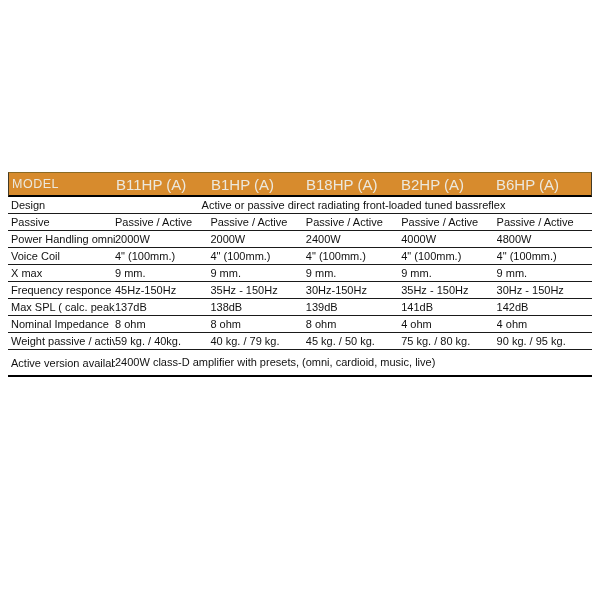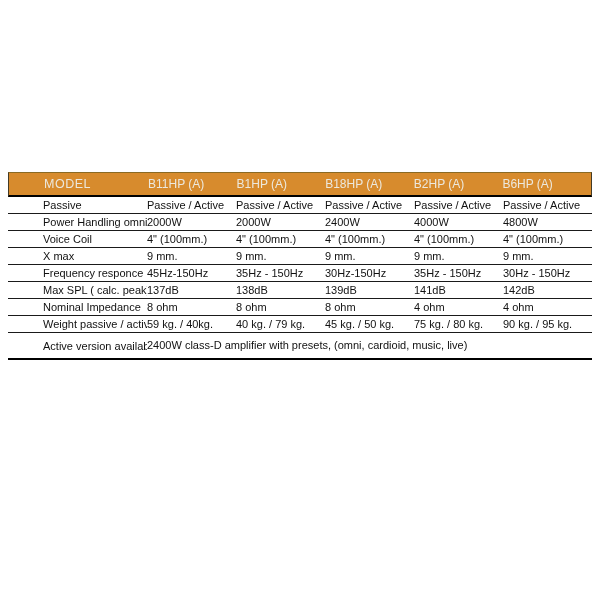--- a/index.html
+++ b/index.html
@@ -21,37 +21,36 @@
   }
   .row {
     display: grid;
     grid-template-columns: 107px repeat(5, 1fr);
     align-items: center;
     height: 16px;
     box-sizing: content-box;
     border-bottom: 1px solid #1a1a1a;
     font-size: 11px;
     white-space: nowrap;
-    padding-left: 32px;
   }
   .row.header-row {
     height: 22px;
     background: #d78b2d;
     border-top: 1px solid #8a6a24;
     border-left: 1px solid #433a26;
     border-right: 1px solid #433a26;
     border-bottom: 2px solid #000000;
     color: #ece8dd;
   }
   .row.header-row .cell.label {
     font-size: 12.5px;
     letter-spacing: 0.5px;
   }
   .row.header-row .cell {
-    font-size: 12px;
+    font-size: 15px;
   }
   .row.active-row {
     height: 25px;
     border-bottom: none; 
     align-items: center;
   }
   .cell {
     overflow: hidden;
   }
   .cell.label {
@@ -74,20 +73,24 @@
 
   <div class="row header-row">
     <div class="cell label">MODEL</div>
     <div class="cell">B11HP (A)</div>
     <div class="cell">B1HP (A)</div>
     <div class="cell">B18HP (A)</div>
     <div class="cell">B2HP (A)</div>
     <div class="cell">B6HP (A)</div>
   </div>
 
+  <div class="row">
+    <div class="cell label">Design</div>
+    <div class="cell span-cell design-value">Active or passive direct radiating front-loaded tuned bassreflex</div>
+  </div>
 
   <div class="row">
     <div class="cell label">Passive</div>
     <div class="cell">Passive / Active</div>
     <div class="cell">Passive / Active</div>
     <div class="cell">Passive / Active</div>
     <div class="cell">Passive / Active</div>
     <div class="cell">Passive / Active</div>
   </div>
 

